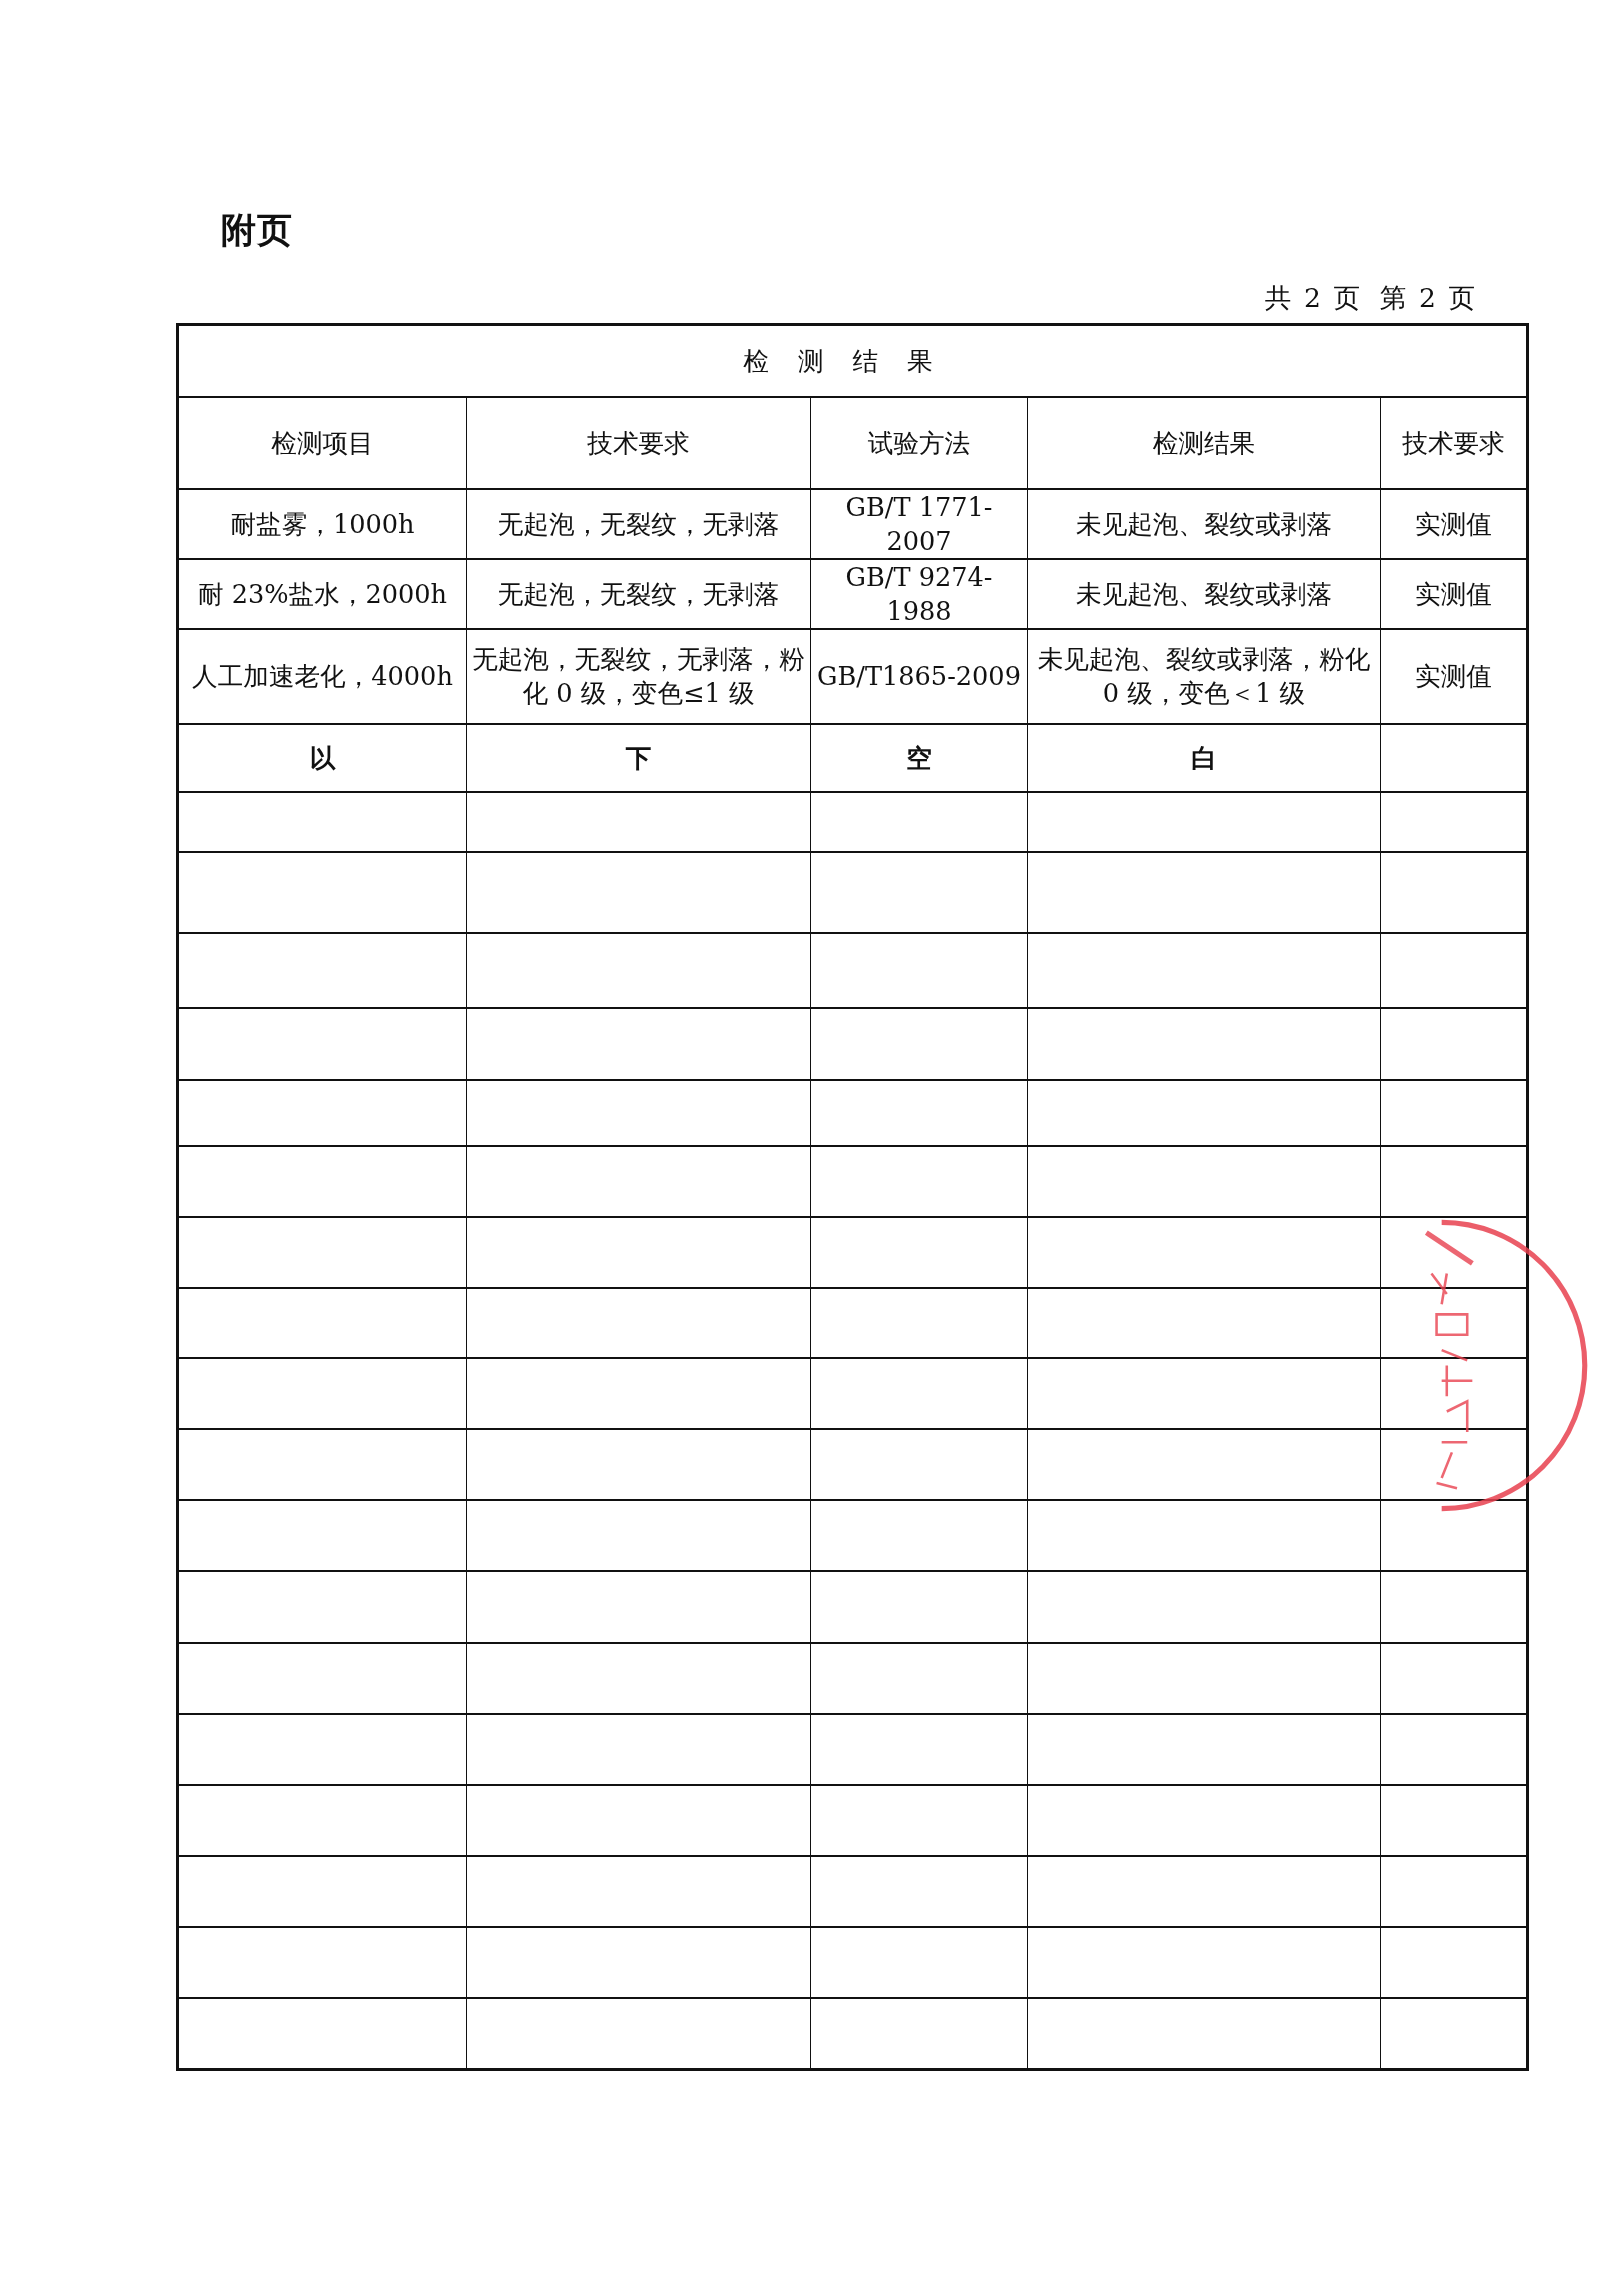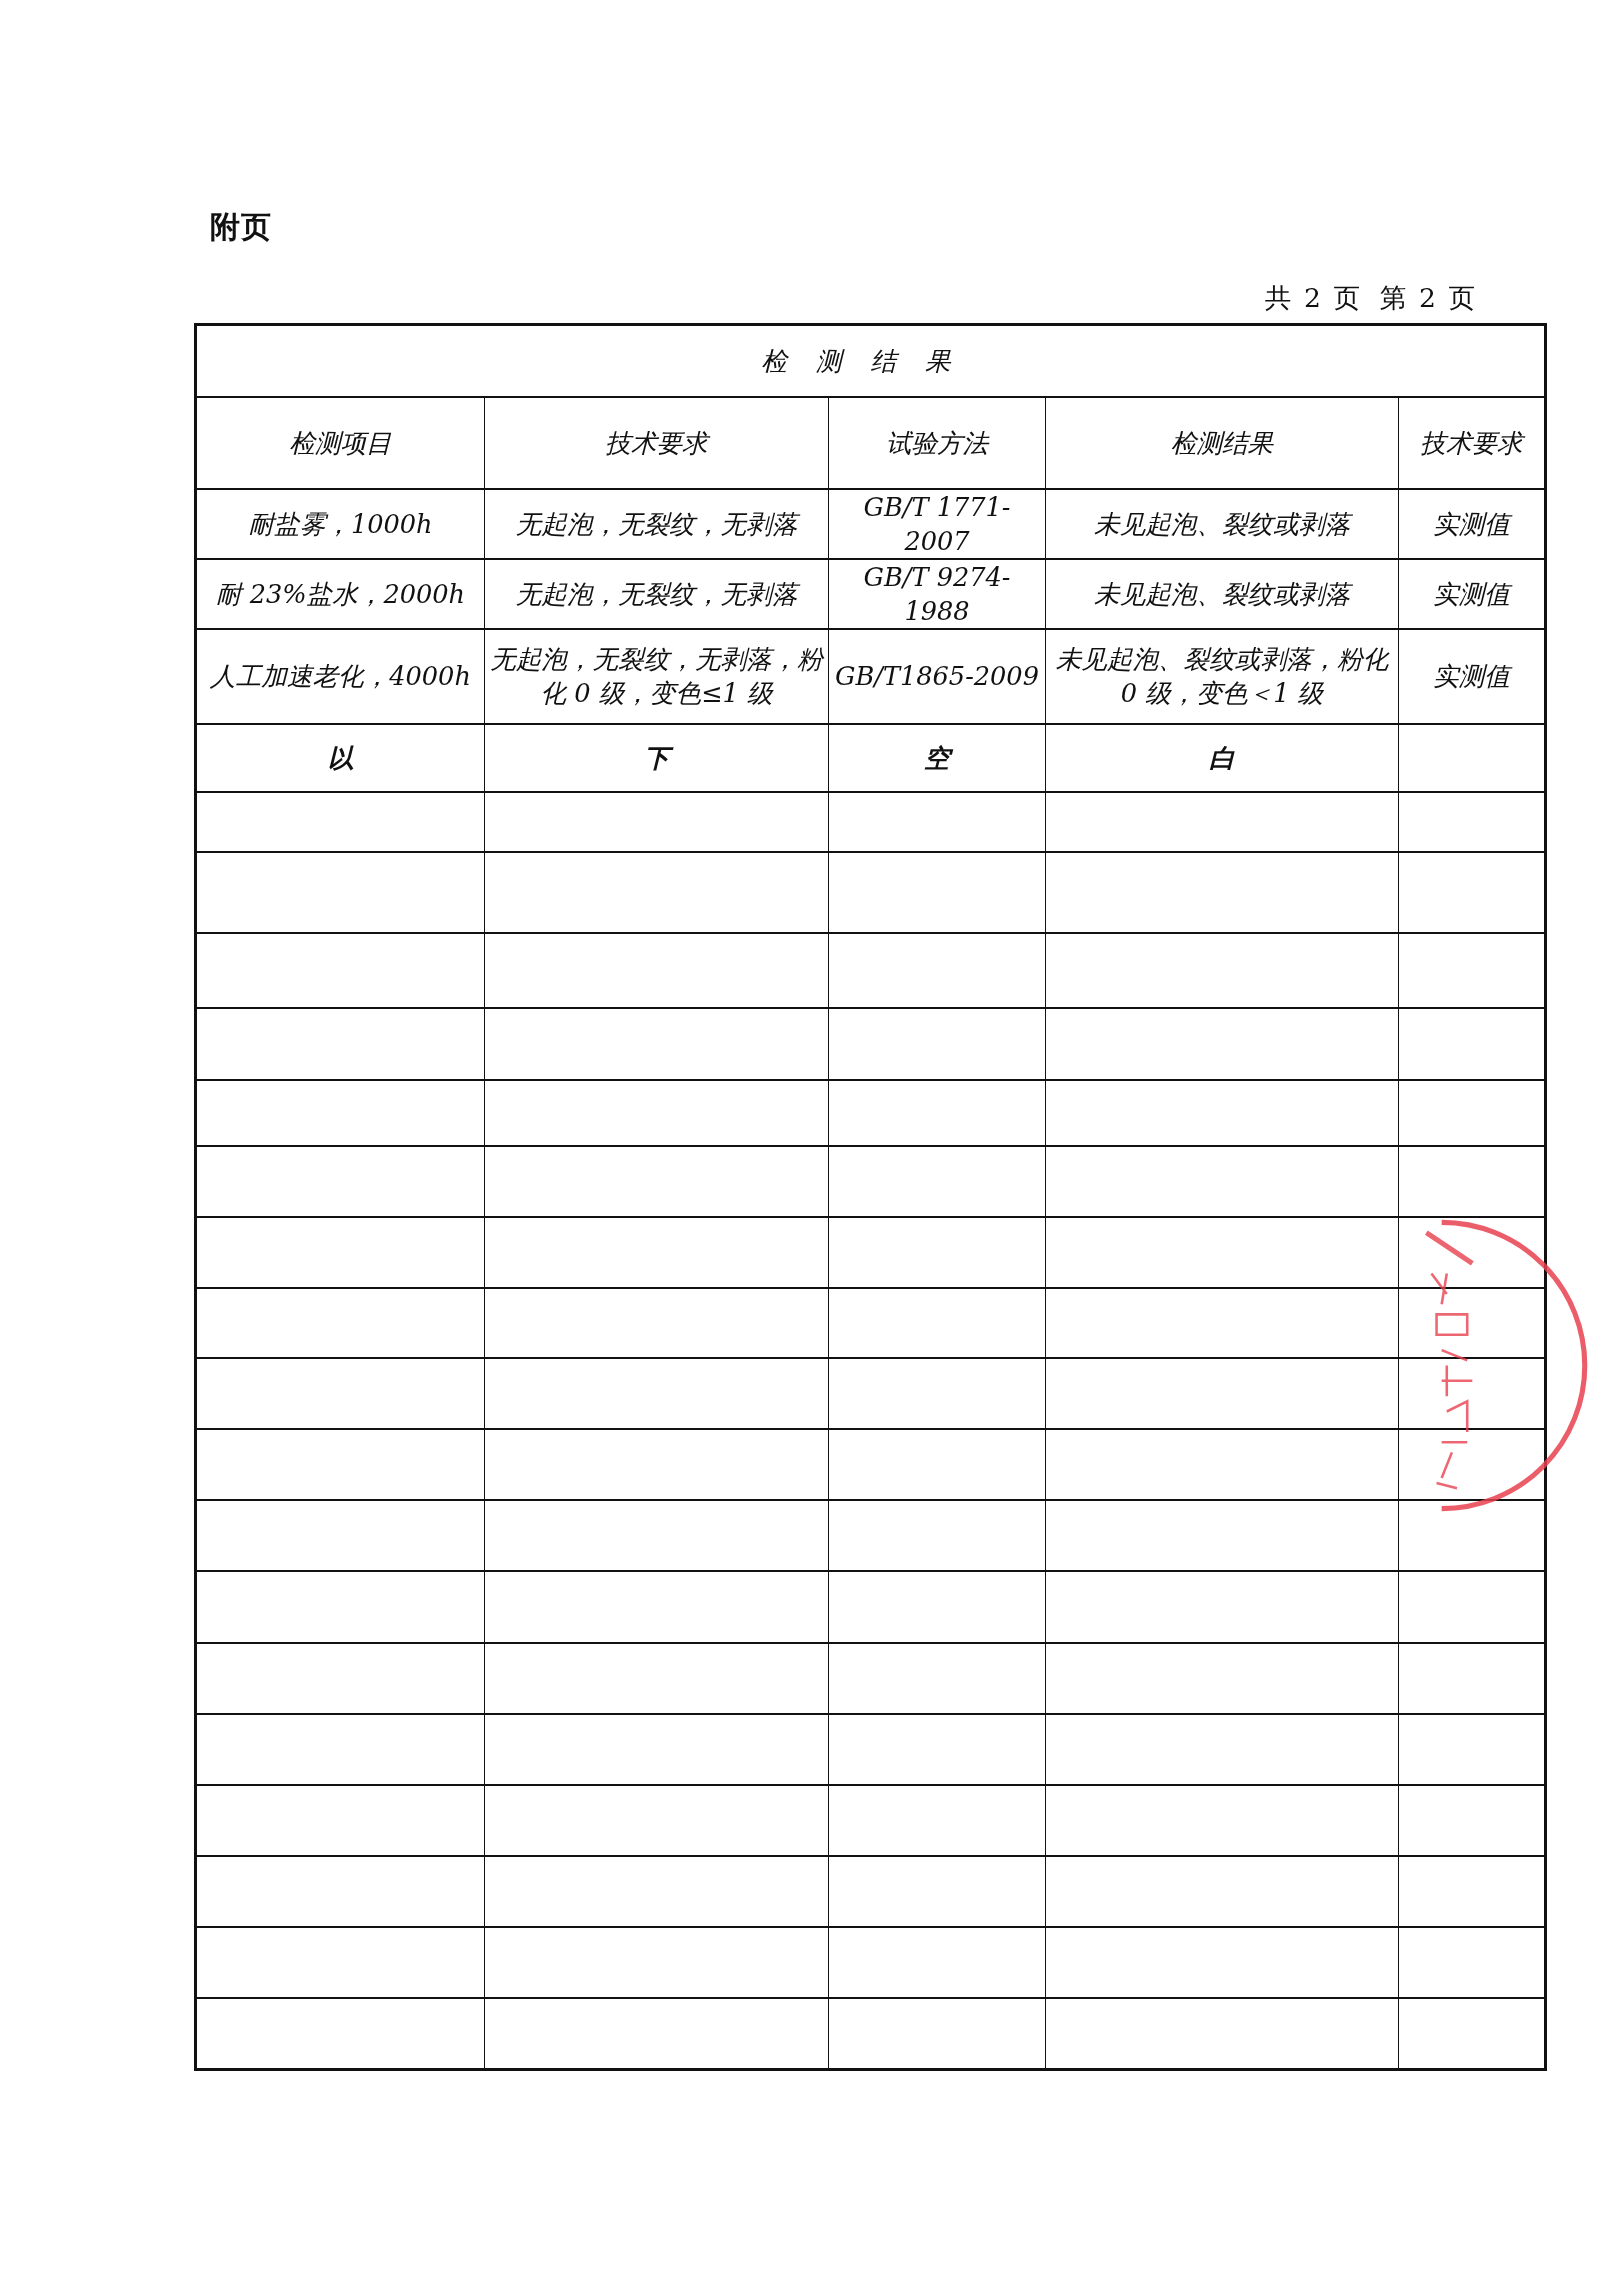--- a/index.html
+++ b/index.html
@@ -1,23 +1,23 @@
 <!DOCTYPE html>
 <html style="font-size:8.2px"><head>
 <meta charset="utf-8">
 <style>
   html, body { margin:0; padding:0; background:#ffffff; }
   body { width:1623px; height:2295px; position:relative; overflow:hidden;
          font-family:"DejaVu Serif","Liberation Serif",serif; color:#111; }
-  .title { position:absolute; left:210px; top:207px; font-family:"DejaVu Sans","Liberation Sans",sans-serif;
-           font-weight:bold; font-size:30px; letter-spacing:1px; }
+  .title { position:absolute; left:221px; top:207px; font-family:"DejaVu Sans","Liberation Sans",sans-serif;
+           font-weight:bold; font-size:35px; letter-spacing:1px; }
   .pageinfo { position:absolute; right:148px; top:280px; font-size:26.6px; word-spacing:4.1px;margin-left:36px; }
   .pageinfo span { margin-left:7.2px; }
-  table.grid { position:absolute; left:194px; top:323px; width:1350px; border-collapse:collapse;
-               border:3.1px solid #111; table-layout:fixed;font-style:italic; }
+  table.grid { position:absolute; left:176px; top:323px; width:1350px; border-collapse:collapse;
+               border:3.1px solid #111; table-layout:fixed; }
   table.grid td { border:1.5px solid #111; text-align:center; vertical-align:middle; padding:0 5.1px;
                   font-size:25.6px; line-height:34px; }
   table.grid tr.hrow td { border-top-width:2.6px; }
   .caption td { font-size:28px; letter-spacing:29px; }
   .blankmark td { font-weight:bold; font-family:"DejaVu Sans","Liberation Sans",sans-serif; font-size:26.6px; }
   .stamp { position:absolute; left:1411px; top:1212px; width:184px; height:307px; pointer-events:none; }
 </style>
 </head>
 <body>
 

